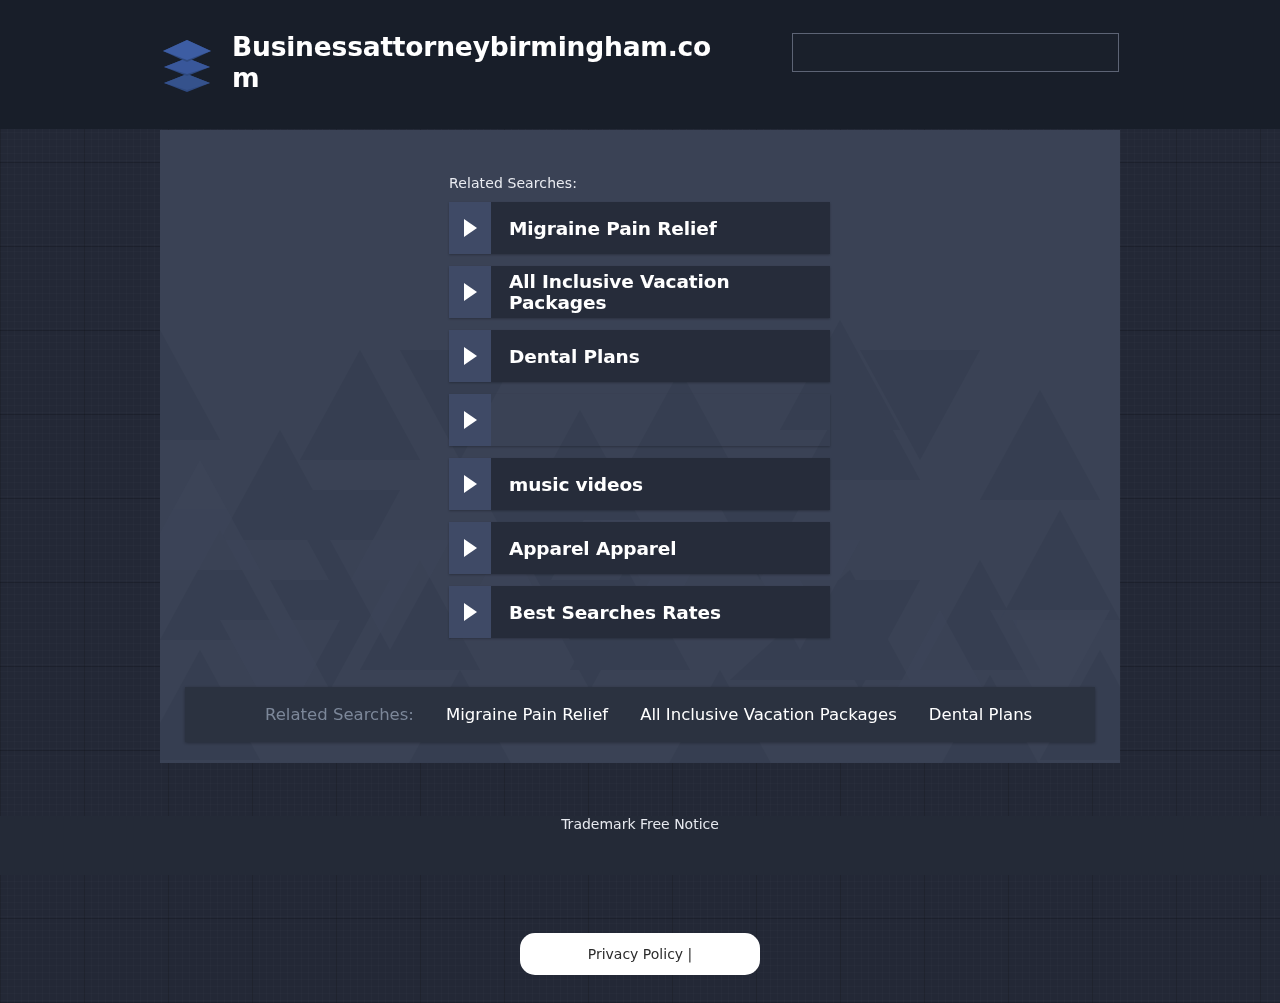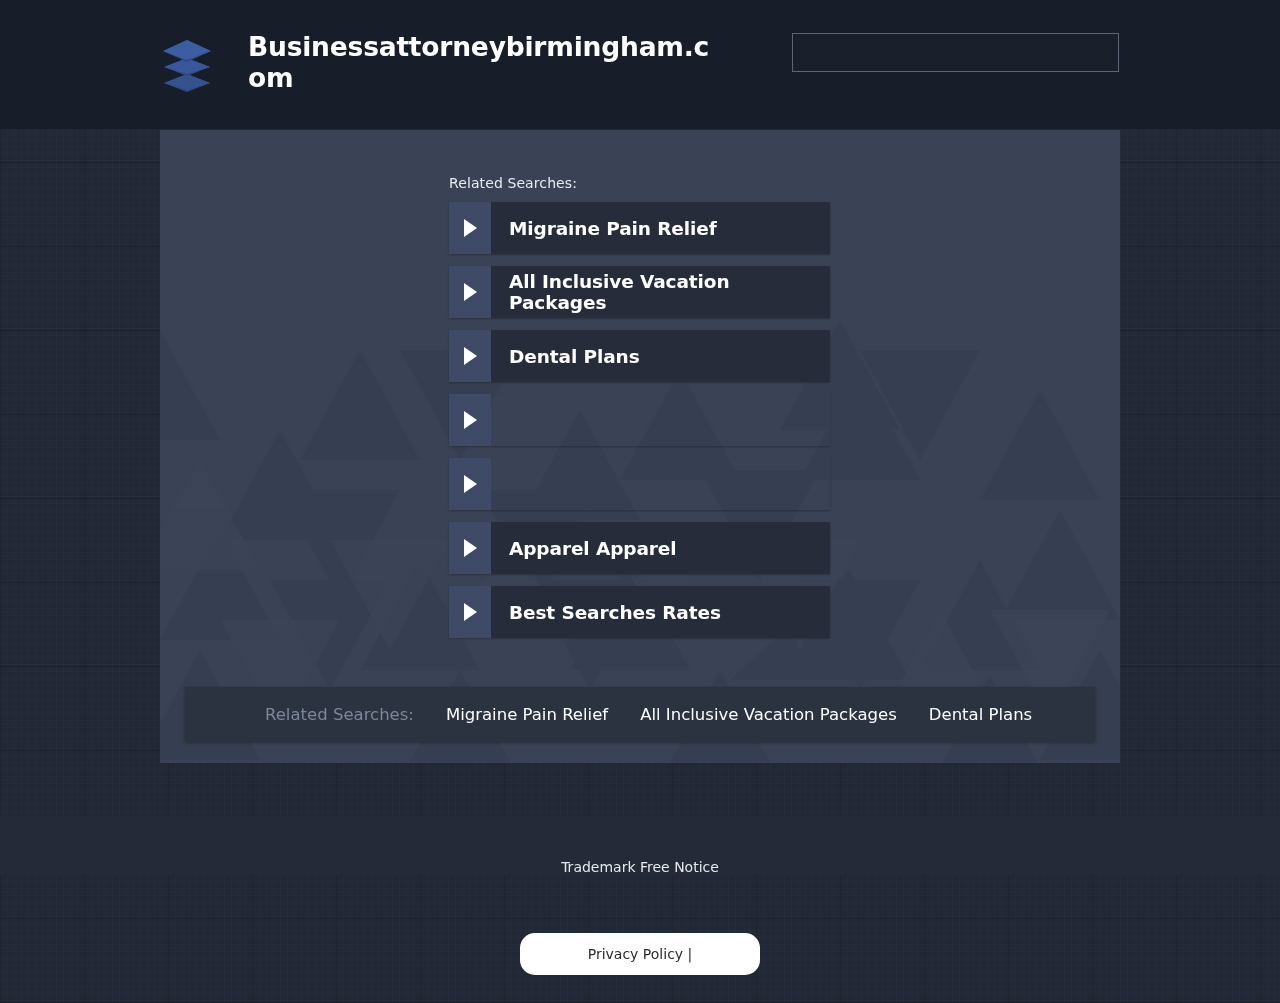--- a/index.html
+++ b/index.html
@@ -45,21 +45,21 @@
     height: 129px;
     background: #181e29;
     z-index: 5;
   }
   .brand {
     position: absolute;
     left: 160px;
     top: 32px;
     display: flex;
     align-items: flex-start;
-    gap: 34px;
+    gap: 18px;
     width: 560px;
   }
   .logo-icon {
     width: 54px;
     height: 62px;
     flex: 0 0 auto;
     margin-top: 2px;
   }
   .brand-title {
     font-size: 26.5px;
@@ -181,21 +181,21 @@
 
   
   .tm-band {
     position: absolute;
     left: 0;
     top: 816px;
     width: 1280px;
     height: 59px;
     background: #242a37;
     display: flex;
-    align-items: flex-end;
+    align-items: flex-start;
     justify-content: center;
     z-index: 4;
   }
   .tm-link {
     color: #e7e9ef;
     font-size: 14px;
     text-decoration: none;
   }
 
   
@@ -324,20 +324,21 @@
             </svg>
         </span>
       </a>
 
       <a class="rs-item" href="#">
         <span class="rs-arrow">
           <svg width="16" height="20" viewBox="0 0 16 20" aria-hidden="true">
               <polygon points="2,1 15,10 2,19" fill="#ffffff"></polygon>
             </svg>
         </span>
+        <span class="rs-text">music videos</span>
       </a>
 
       <a class="rs-item" href="#">
         <span class="rs-arrow">
           <svg width="16" height="20" viewBox="0 0 16 20" aria-hidden="true">
               <polygon points="2,1 15,10 2,19" fill="#ffffff"></polygon>
             </svg>
         </span>
         <span class="rs-text">Apparel Apparel</span>
       </a>

